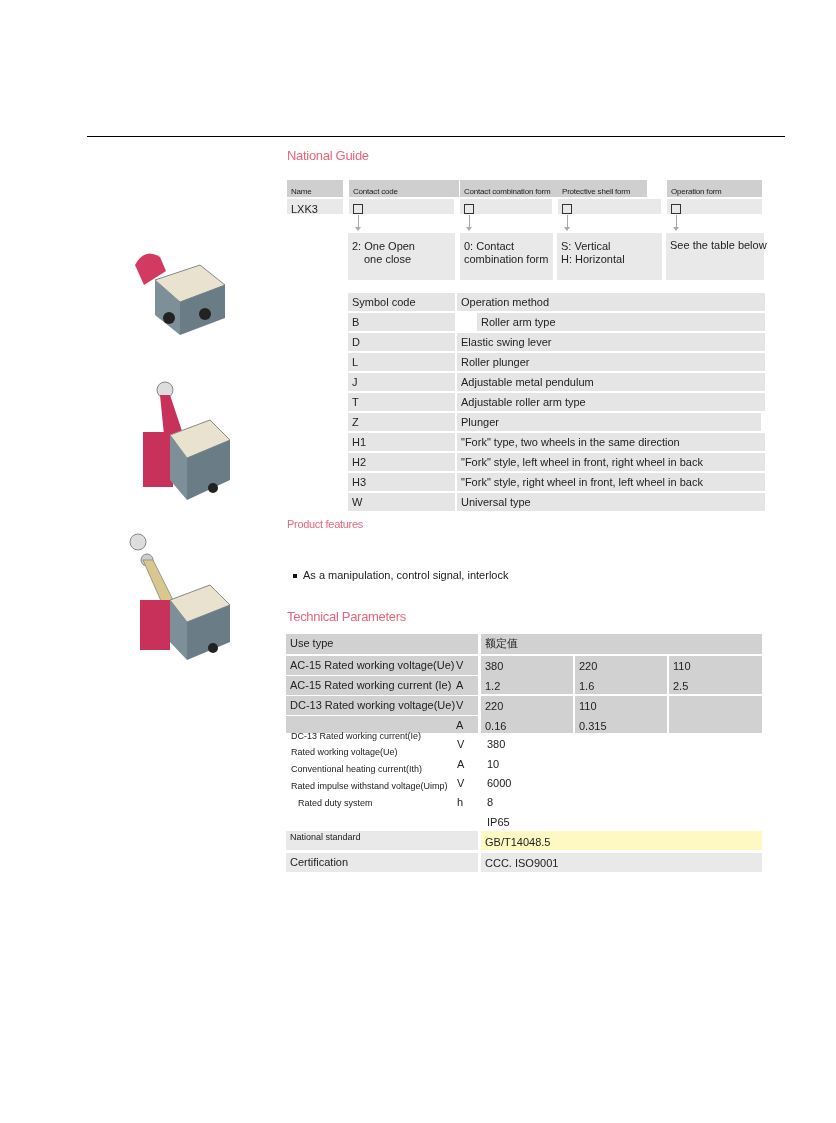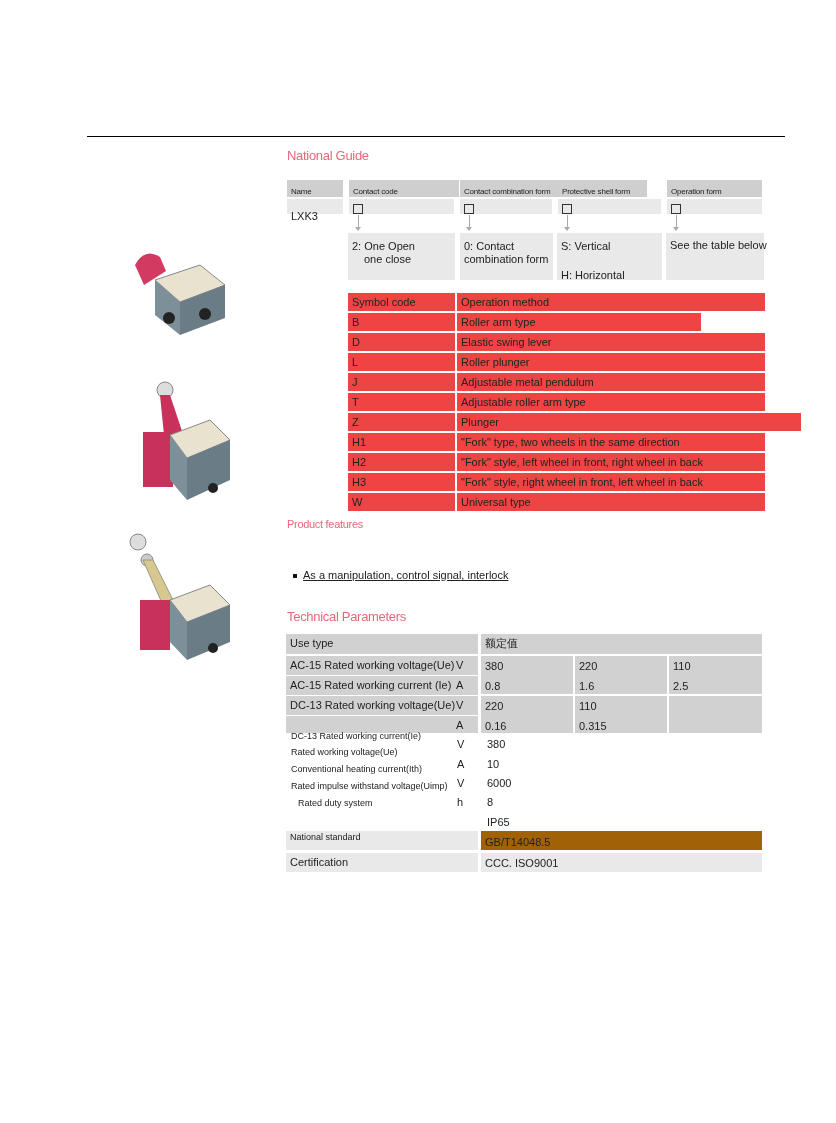--- a/index.html
+++ b/index.html
@@ -1,26 +1,26 @@
 <!DOCTYPE html>
 <html><head>
 <meta charset="utf-8">
 <style>
   html, body { margin:0; padding:0; background:#ffffff; }
   body { width:836px; height:1123px; position:relative; overflow:hidden;
          font-family:"Liberation Sans", sans-serif; color:#222; }
   .rule { position:absolute; left:87px; top:136px; width:698px; height:1px; background:#000; }
   .heading { position:absolute; left:287px; font-size:13px; color:#e8667a; letter-spacing:-0.3px; }
-  .abs { position:absolute;text-decoration:underline; }
+  .abs { position:absolute; }
   .cell { position:absolute; box-sizing:border-box; background:#e9e9e9; font-size:11px; line-height:13px; padding:3px 4px; color:#222; }
   .hdr { background:#cfcfcf; font-size:8px; letter-spacing:-0.2px; padding:5px 4px; }
   .chk { display:inline-block; width:8px; height:8px; border:1px solid #333; vertical-align:middle; }
   .arrow { position:absolute; width:1px; background:#aaa; }
   .arrow::after { content:""; position:absolute; left:-3px; bottom:-3px; border-left:3px solid transparent; border-right:3px solid transparent; border-top:4px solid #aaa; }
-  .ltable .cell { background:#ef4444; }
+  .ltable .cell { background:#e5e5e5; }
   .tp .cell { background:#d1d1d1; font-size:11px; }
   .plain { position:absolute; font-size:9px; color:#222; white-space:nowrap; }
   .val { position:absolute; font-size:11px; color:#222; white-space:nowrap; }
   .photo { position:absolute; }
 </style>
 </head>
 <body>
 
 <div class="rule"></div>
 
@@ -53,63 +53,63 @@
 </svg>
 
 <div class="heading" style="top:148px">National Guide</div>
 
 <div class="cell hdr" style="left:287px;top:180px;width:56px;height:17px">Name</div>
 <div class="cell hdr" style="left:349px;top:180px;width:110px;height:17px">Contact code</div>
 <div class="cell hdr" style="left:460px;top:180px;width:108px;height:17px;white-space:nowrap;overflow:hidden">Contact combination form</div>
 <div class="cell hdr" style="left:558px;top:180px;width:89px;height:17px">Protective shell form</div>
 <div class="cell hdr" style="left:667px;top:180px;width:95px;height:17px">Operation form</div>
 
-<div class="cell" style="left:287px;top:199px;width:56px;height:15px;padding-top:11px">LXK3</div>
+<div class="cell" style="left:287px;top:199px;width:56px;height:15px;padding-top:4px">LXK3</div>
 <div class="cell" style="left:349px;top:199px;width:105px;height:15px"><span class="chk"></span></div>
 <div class="cell" style="left:460px;top:199px;width:92px;height:15px"><span class="chk"></span></div>
 <div class="cell" style="left:558px;top:199px;width:103px;height:15px"><span class="chk"></span></div>
 <div class="cell" style="left:667px;top:199px;width:95px;height:15px"><span class="chk"></span></div>
 
 <div class="arrow" style="left:358px;top:215px;height:13px"></div>
 <div class="arrow" style="left:469px;top:215px;height:13px"></div>
 <div class="arrow" style="left:567px;top:215px;height:13px"></div>
 <div class="arrow" style="left:676px;top:215px;height:13px"></div>
 
 <div class="cell" style="left:348px;top:233px;width:107px;height:47px;padding:7px 4px">
   <div>2: One Open</div>
   <div style="padding-left:12px">one close</div>
 </div>
 <div class="cell" style="left:460px;top:233px;width:93px;height:47px;padding:7px 4px">
   <div>0: Contact</div>
   <div>combination form</div>
 </div>
 <div class="cell" style="left:557px;top:233px;width:105px;height:47px;padding:7px 4px">
   <div>S: Vertical</div>
-  <div style="margin-top:16px">H: Horizontal</div>
+  <div style="margin-top:0">H: Horizontal</div>
 </div>
 <div class="cell" style="left:666px;top:233px;width:98px;height:47px;padding:6px 4px;white-space:nowrap;overflow:visible">
   <div>See the table below</div>
 </div>
 
 <div class="ltable">
   <div class="cell" style="left:348px;top:293px;width:107px;height:18px">Symbol code</div>
   <div class="cell" style="left:457px;top:293px;width:308px;height:18px">Operation method</div>
 
   <div class="cell" style="left:348px;top:313px;width:107px;height:18px">B</div>
-  <div class="cell" style="left:457px;top:313px;width:244px;height:18px">Roller arm type</div>
+  <div class="cell" style="left:477px;top:313px;width:288px;height:18px">Roller arm type</div>
   <div class="cell" style="left:348px;top:333px;width:107px;height:18px">D</div>
   <div class="cell" style="left:457px;top:333px;width:308px;height:18px">Elastic swing lever</div>
   <div class="cell" style="left:348px;top:353px;width:107px;height:18px">L</div>
   <div class="cell" style="left:457px;top:353px;width:308px;height:18px">Roller plunger</div>
   <div class="cell" style="left:348px;top:373px;width:107px;height:18px">J</div>
   <div class="cell" style="left:457px;top:373px;width:308px;height:18px">Adjustable metal pendulum</div>
   <div class="cell" style="left:348px;top:393px;width:107px;height:18px">T</div>
   <div class="cell" style="left:457px;top:393px;width:308px;height:18px">Adjustable roller arm type</div>
   <div class="cell" style="left:348px;top:413px;width:107px;height:18px">Z</div>
-  <div class="cell" style="left:457px;top:413px;width:344px;height:18px">Plunger</div>
+  <div class="cell" style="left:457px;top:413px;width:304px;height:18px">Plunger</div>
   <div class="cell" style="left:348px;top:433px;width:107px;height:18px">H1</div>
   <div class="cell" style="left:457px;top:433px;width:308px;height:18px">"Fork" type, two wheels in the same direction</div>
   <div class="cell" style="left:348px;top:453px;width:107px;height:18px">H2</div>
   <div class="cell" style="left:457px;top:453px;width:308px;height:18px">"Fork" style, left wheel in front, right wheel in back</div>
   <div class="cell" style="left:348px;top:473px;width:107px;height:18px">H3</div>
   <div class="cell" style="left:457px;top:473px;width:308px;height:18px">"Fork" style, right wheel in front, left wheel in back</div>
   <div class="cell" style="left:348px;top:493px;width:107px;height:18px">W</div>
   <div class="cell" style="left:457px;top:493px;width:308px;height:18px">Universal type</div>
 </div>
 
@@ -129,21 +129,21 @@
   <div class="cell" style="left:286px;top:676px;width:192px;height:19px;white-space:nowrap"><span>AC-15 Rated working current (Ie)</span><span style="position:absolute;left:170px">A</span></div>
 
   <div class="cell" style="left:286px;top:696px;width:192px;height:19px;white-space:nowrap"><span>DC-13 Rated working voltage(Ue)</span><span style="position:absolute;left:170px">V</span></div>
 
   <div class="cell" style="left:286px;top:716px;width:192px;height:17px">
       <span style="position:absolute;left:170px;top:3px">A</span>
     </div>
 
   <div class="cell" style="left:481px;top:656px;width:92px;height:38px;line-height:20px;padding-top:0">
     <div>380</div>
-    <div>0.8</div>
+    <div>1.2</div>
   </div>
   <div class="cell" style="left:575px;top:656px;width:92px;height:38px;line-height:20px;padding-top:0">
     <div>220</div>
     <div>1.6</div>
   </div>
   <div class="cell" style="left:669px;top:656px;width:93px;height:38px;line-height:20px;padding-top:0">
     <div>110</div>
     <div>2.5</div>
   </div>
   <div class="cell" style="left:481px;top:696px;width:92px;height:37px;line-height:20px;padding-top:0">
@@ -172,15 +172,15 @@
 <div class="val" style="left:487px;top:777px">6000</div>
 
 <div class="plain" style="left:298px;top:798px">Rated duty system</div>
 <div class="val" style="left:457px;top:796px">h</div>
 <div class="val" style="left:487px;top:796px">8</div>
 
 <div class="plain" style="left:291px;top:863px">Protection level</div>
 <div class="val" style="left:487px;top:816px">IP65</div>
 
 <div class="cell" style="left:286px;top:831px;width:192px;height:19px;background:#e9e9e9;font-size:9px;padding-top:0">National standard</div>
-<div class="cell" style="left:481px;top:831px;width:281px;height:19px;background:#a16207;padding-top:5px">GB/T14048.5</div>
+<div class="cell" style="left:481px;top:831px;width:281px;height:19px;background:#fef9c3;padding-top:5px">GB/T14048.5</div>
 <div class="cell" style="left:286px;top:853px;width:192px;height:19px;background:#e9e9e9">Certification</div>
 <div class="cell" style="left:481px;top:853px;width:281px;height:19px;background:#e9e9e9;padding-top:4px">CCC.  ISO9001</div>
 
 </body></html>

